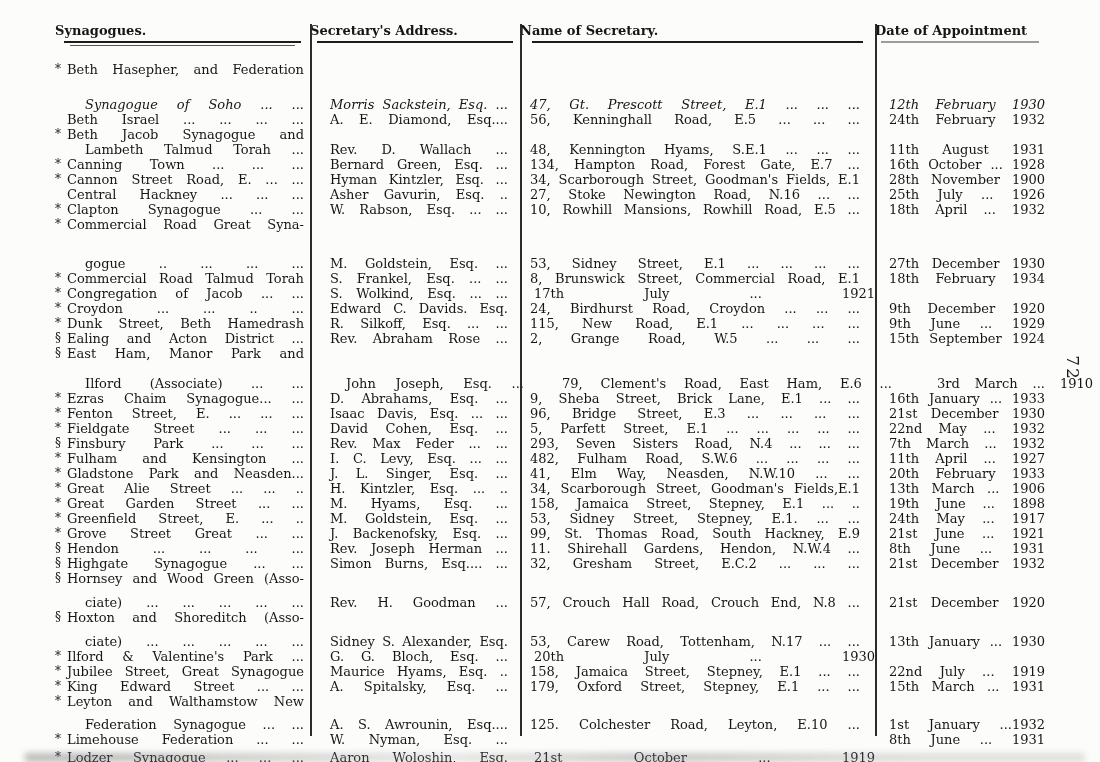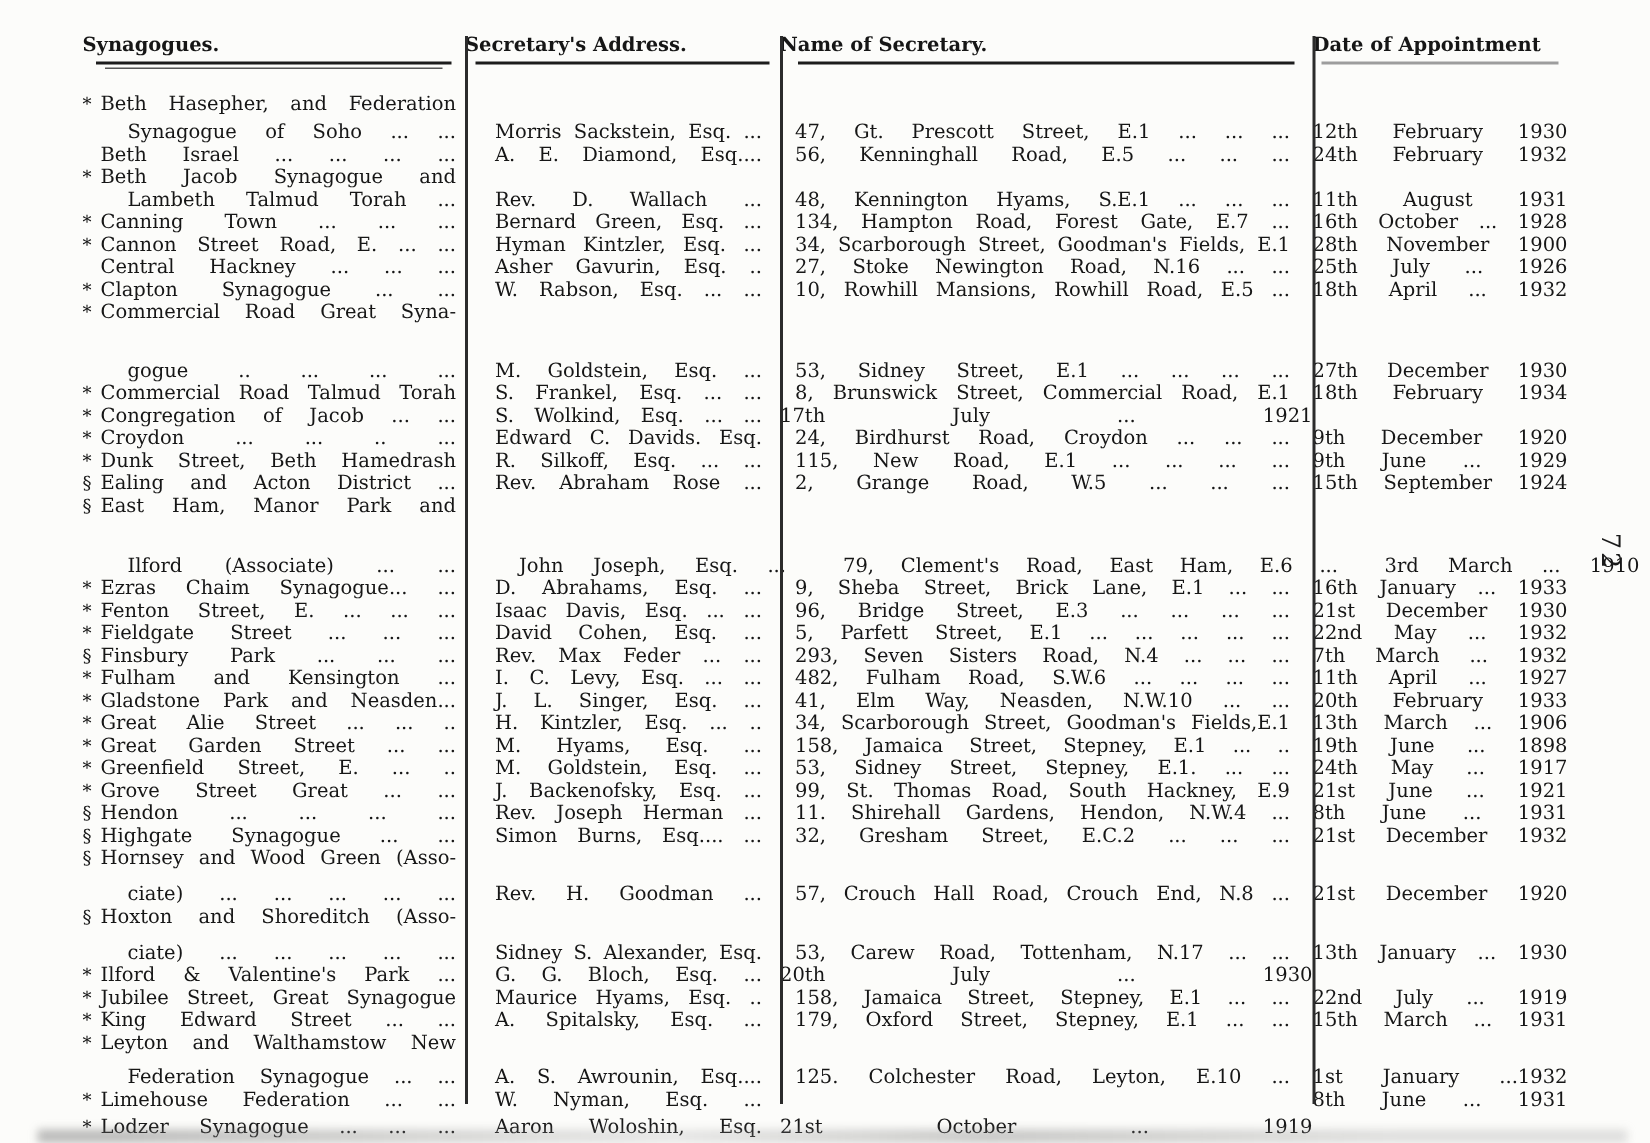--- a/index.html
+++ b/index.html
@@ -21,21 +21,21 @@
   .hrule.light { background:#9d9d9d; height:1.5px; }
   .tbody { margin-top:16px; }
   .row { line-height:15px; font-size:13px; }
   .c1 { display:flex; padding-right:6px; overflow:hidden; }
   .sym { width:12px; flex:none; font-size:12px; }
   .syn { flex:1; text-align:justify; text-align-last:justify; white-space:nowrap; }
   .syn.indent { margin-left:18px; }
   .cell { text-align:justify; text-align-last:justify; white-space:nowrap; overflow:hidden; }
   .name { padding:0 12px 0 20px; }
   .addr { padding:0 15px 0 10px; }
-  .date { padding-left:0; }
+  .date { padding-left:14px; }
   .pagenum {
     position:absolute; right:14px; top:358px;
     transform:rotate(90deg); transform-origin:center;
     font-size:17px; letter-spacing:2px; color:#1a1a1a;
   }
   .scan-smudge {
     position:absolute; left:25px; right:15px; bottom:0; height:9px;
     background:linear-gradient(to right,
       rgba(110,110,110,.45) 5%, rgba(170,170,170,.25) 40%,
       rgba(120,120,120,.40) 60%, rgba(150,150,150,.28) 85%);
@@ -76,21 +76,21 @@
   <div class="row">
     <div class="c1">
       <span class="sym">*</span>
       <div class="syn">Beth Hasepher, and Federation</div>
     </div>
     <div class="cell name"></div>
     <div class="cell addr"></div>
     <div class="cell date"></div>
   </div>
 
-  <div class="row" style="margin-top: 4px;">
+  <div class="row" style="margin-top: 20px; font-style: italic;">
     <div class="c1">
       <span class="sym"></span>
       <div class="syn indent">Synagogue of Soho ... ...</div>
     </div>
     <div class="cell name">Morris Sackstein, Esq. ...</div>
     <div class="cell addr">47, Gt. Prescott Street, E.1 ... ... ...</div>
     <div class="cell date">12th February 1930</div>
   </div>
 
   <div class="row">
@@ -235,21 +235,21 @@
   <div class="row">
     <div class="c1">
       <span class="sym">§</span>
       <div class="syn">East Ham, Manor Park and</div>
     </div>
     <div class="cell name"></div>
     <div class="cell addr"></div>
     <div class="cell date"></div>
   </div>
 
-  <div class="row" style="margin-top: 25px; gap: 16px;">
+  <div class="row" style="margin-top: 15px; gap: 16px;">
     <div class="c1">
       <span class="sym"></span>
       <div class="syn indent">Ilford (Associate) ... ...</div>
     </div>
     <div class="cell name">John Joseph, Esq. ...</div>
     <div class="cell addr">79, Clement's Road, East Ham, E.6 ...</div>
     <div class="cell date">3rd March ... 1910</div>
   </div>
 
   <div class="row">

